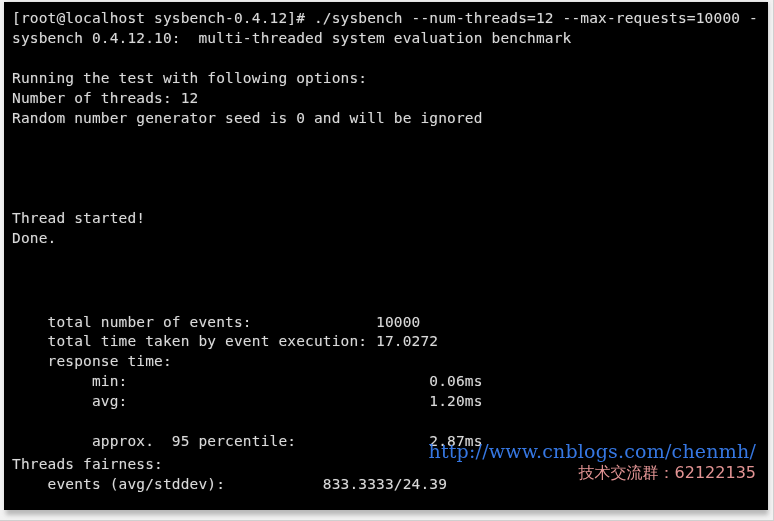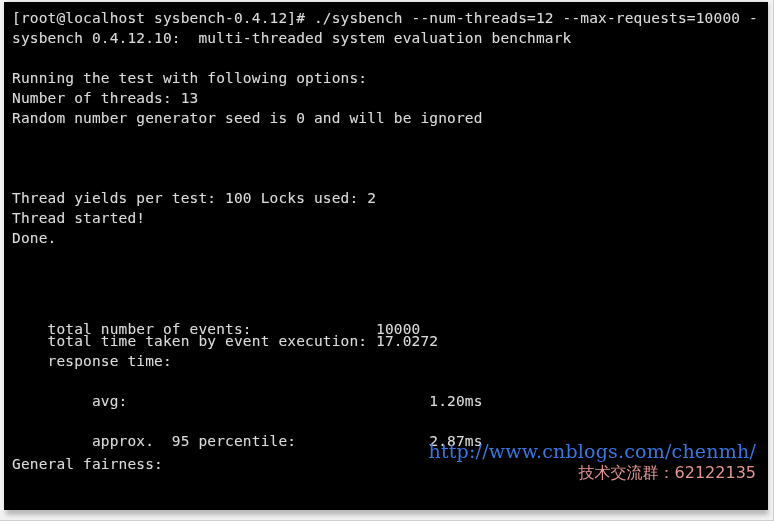--- a/index.html
+++ b/index.html
@@ -94,36 +94,37 @@
 
   <div id="frame"></div>
   <div id="shadow"></div>
 
   <div id="terminal">
 
     <div class="line" style="top:6px">[root@localhost sysbench-0.4.12]# ./sysbench --num-threads=12 --max-requests=10000 -</div>
     <div class="line" style="top:26px">sysbench 0.4.12.10:  multi-threaded system evaluation benchmark</div>
     <div class="line blank" style="top:46px"></div>
     <div class="line" style="top:66px">Running the test with following options:</div>
-    <div class="line" style="top:86px">Number of threads: 13</div>
+    <div class="line" style="top:86px">Number of threads: 12</div>
     <div class="line" style="top:106px">Random number generator seed is 0 and will be ignored</div>
     <div class="line blank" style="top:126px"></div>
     <div class="line blank" style="top:146px"></div>
-    <div class="line" style="top:186px">Thread yields per test: 100 Locks used: 2</div>
     <div class="line" style="top:206px">Thread started!</div>
     <div class="line" style="top:226px">Done.</div>
     <div class="line blank" style="top:246px"></div>
     <div class="line blank" style="top:255px"></div>
-    <div class="line" style="top:317px">    total number of events:              10000</div>
+    <div class="line" style="top:310px">    total number of events:              10000</div>
     <div class="line" style="top:329px">    total time taken by event execution: 17.0272</div>
     <div class="line" style="top:349px">    response time:</div>
+    <div class="line" style="top:369px">         min:                                  0.06ms</div>
     <div class="line" style="top:389px">         avg:                                  1.20ms</div>
     <div class="line" style="top:429px">         approx.  95 percentile:               2.87ms</div>
     <div class="line blank" style="top:449px"></div>
-    <div class="line" style="top:452px">General fairness:</div>
+    <div class="line" style="top:452px">Threads fairness:</div>
+    <div class="line" style="top:472px">    events (avg/stddev):           833.3333/24.39</div>
 
     <div id="watermark">
       <div id="wm-url">http://www.cnblogs.com/chenmh/</div>
       <div id="wm-sub">技术交流群：62122135</div>
     </div>
 
   </div>
 </div>
 
 </body></html>

